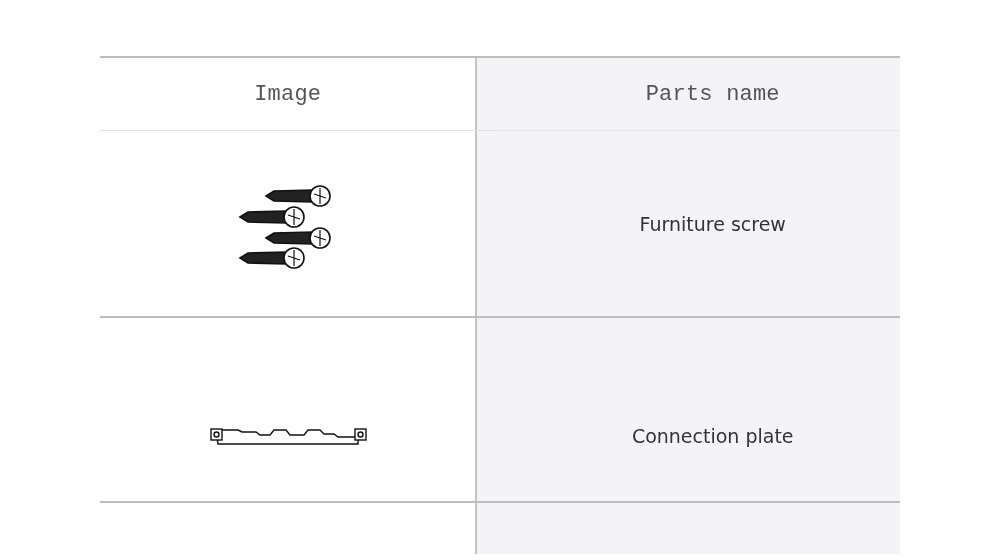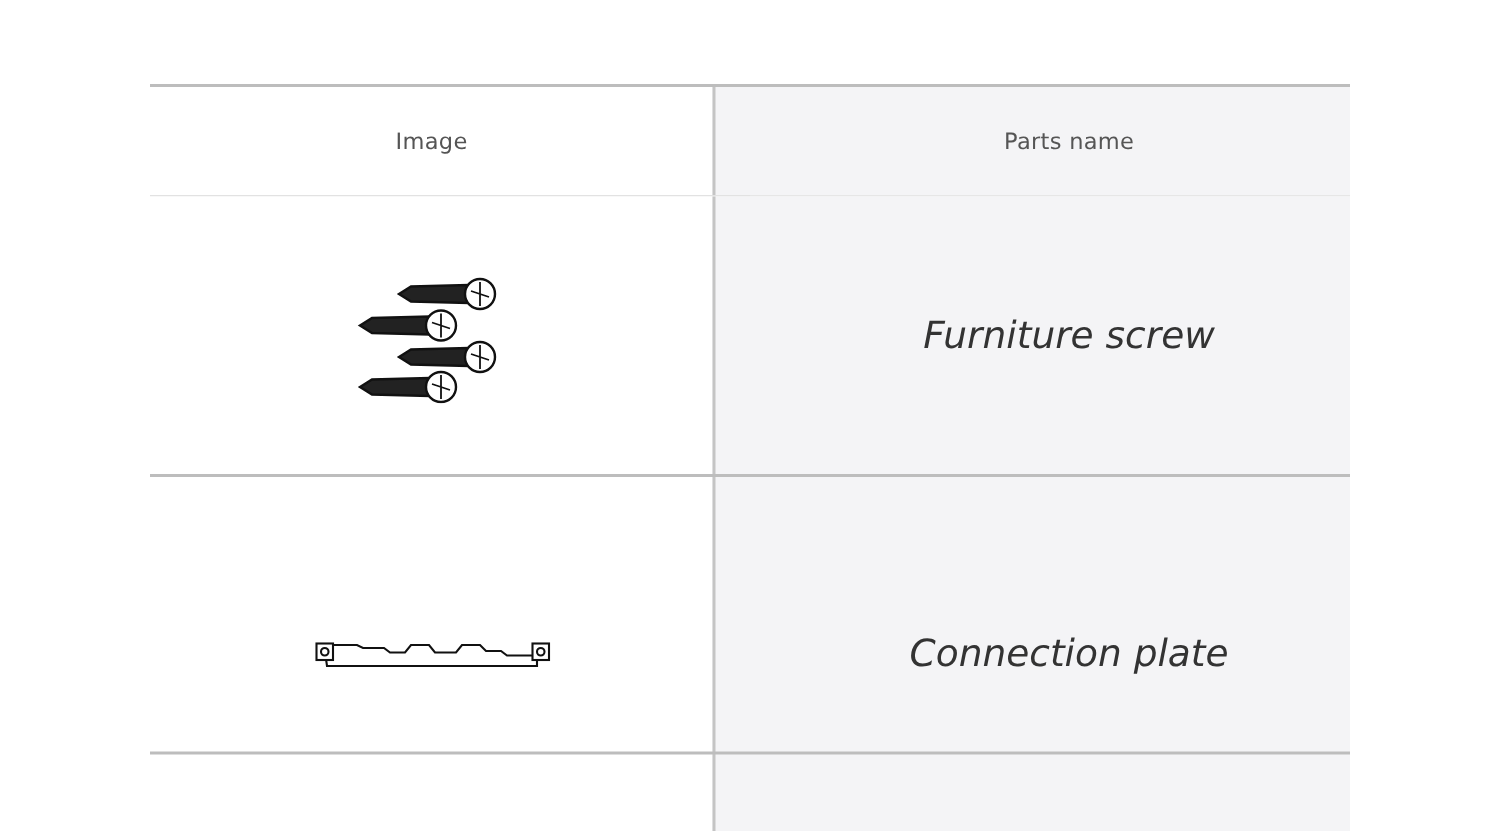--- a/index.html
+++ b/index.html
@@ -5,28 +5,28 @@
     html, body { margin: 0; padding: 0; background: #ffffff; }
     body { width: 1000px; height: 560px; position: relative; overflow: hidden;
       font-family: "DejaVu Sans", "Liberation Sans", sans-serif; color: #333333; }
     .tbl { position: absolute; left: 100px; top: 56px; width: 800px; }
     .top-rule { position: absolute; left: 0; top: 0; width: 800px; height: 2px; background: #bdbdbd; }
     .row { position: absolute; left: 0; width: 800px; display: flex; }
     .cell-img { width: 400px; height: 100%; display: flex; align-items: center; justify-content: center; background: #ffffff; }
     .cell-name { width: 399px; height: 100%; display: flex; align-items: center; justify-content: center;
       background: #f4f4f6; text-align: center; border-left: 2px solid #c4c4c4; padding-left: 48px; }
     .hdr { top: 2px; height: 72px; }
-    .hdr .cell-img, .hdr .cell-name { font-size: 15px; color: #555555; letter-spacing: 0.2px; }
+    .hdr .cell-img, .hdr .cell-name { font-size: 22px; color: #555555; letter-spacing: 0.2px; font-family: Liberation Mono, monospace; }
     .r1 { top: 75px; height: 185px; }
     .r2 { top: 262px; height: 236px; }
     .hdr-rule { position: absolute; left: 0; top: 74px; width: 400px; height: 1px; background: #e2e2e2; }
     .hdr-rule2 { position: absolute; left: 400px; top: 74px; width: 400px; height: 1px; background: #e6e6e6; }
     .mid-rule { position: absolute; left: 0; top: 260px; width: 800px; height: 2px; background: #bdbdbd; }
     .bot-rule { position: absolute; left: 0; top: 445px; width: 800px; height: 2px; background: #bdbdbd; }
-    .pname { font-size: 25px; line-height: 28px; color: #333333; font-style: italic; }
+    .pname { font-size: 19px; line-height: 28px; color: #333333; }
   </style>
 </head>
 <body>
 
 <div class="tbl">
   <div class="top-rule"></div>
 
   <div class="row hdr">
     <div class="cell-img">Image</div>
     <div class="cell-name">Parts name</div>

